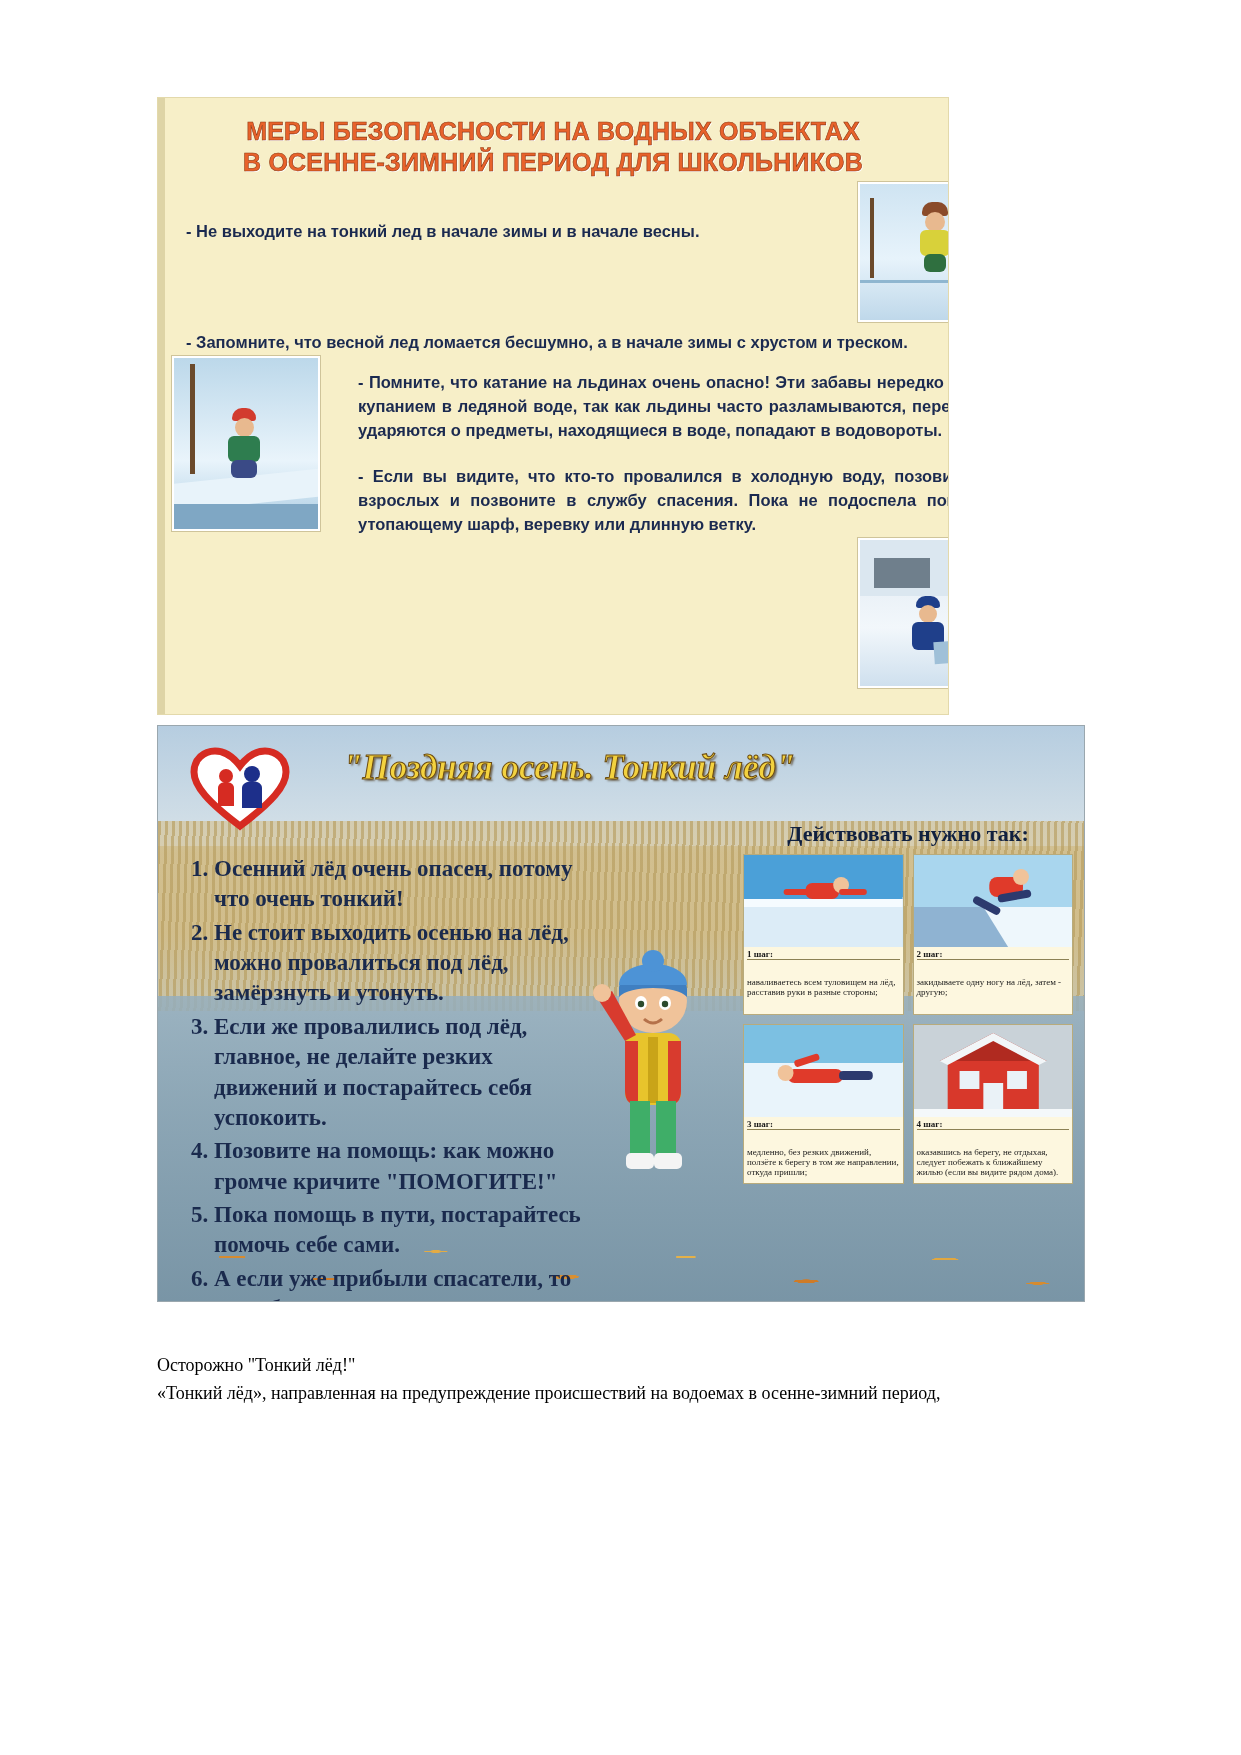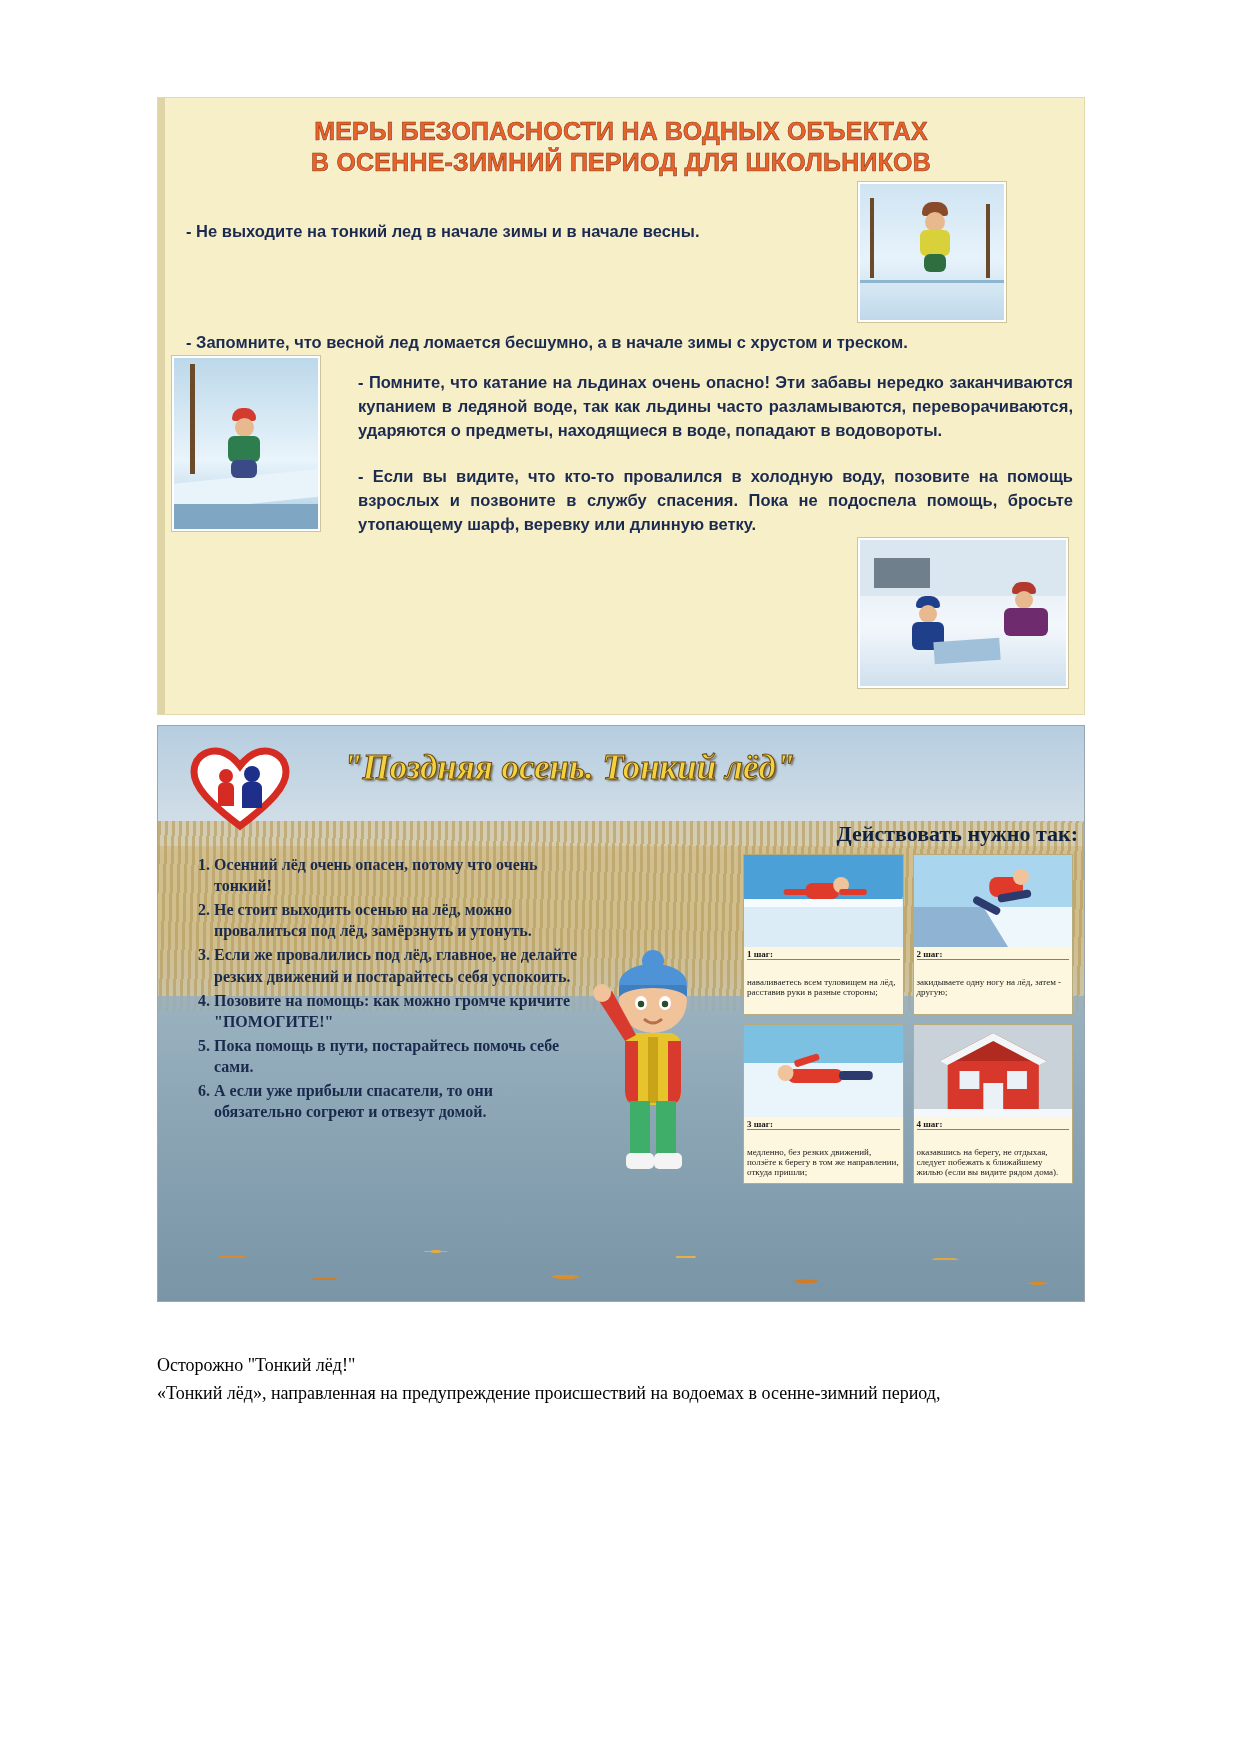--- a/index.html
+++ b/index.html
@@ -21,21 +21,21 @@
     width: 1241px;
     height: 1755px;
     background: #fff;
   }
 
   
   .poster1 {
     position: absolute;
     left: 157px;
     top: 97px;
-    width: 928px;
+    width: 792px;
     height: 618px;
     background: #f7efc8;
     border: 1px solid #e3d9ab;
     box-sizing: border-box;
     overflow: hidden;
   }
   .poster1 .stripe-left {
     position: absolute;
     left: 0; top: 0; bottom: 0;
     width: 7px;
@@ -154,35 +154,35 @@
     white-space: nowrap;
   }
   .heart-logo {
     position:absolute; left: 30px; top: 20px; width: 105px; height: 85px;
   }
   .p2-list {
     position:absolute;
     left: 30px; top: 128px; width: 395px;
     font-family: "Liberation Serif", serif;
     font-weight: bold;
-    font-size: 16px;
+    font-size: 23px;
     line-height: 1.32;
     color: #1a2a4d;
   }
   .p2-list li { margin-bottom: 3px; }
   .p2-list ol { margin: 0; padding-left: 26px; }
 
   .p2-boy {
     position:absolute; left: 420px; top: 215px; width: 150px; height: 260px;
   }
 
   .p2-right-title {
     position:absolute;
     left: 580px; top: 95px; width: 340px;
-    text-align: right;
+    text-align: center;
     font-family: "Liberation Serif", serif;
     font-weight: bold;
     font-size: 22px;
     color: #10203f;
   }
   .steps-grid {
     position:absolute;
     left: 585px; top: 128px;
     width: 330px; height: 330px;
     display: grid;

